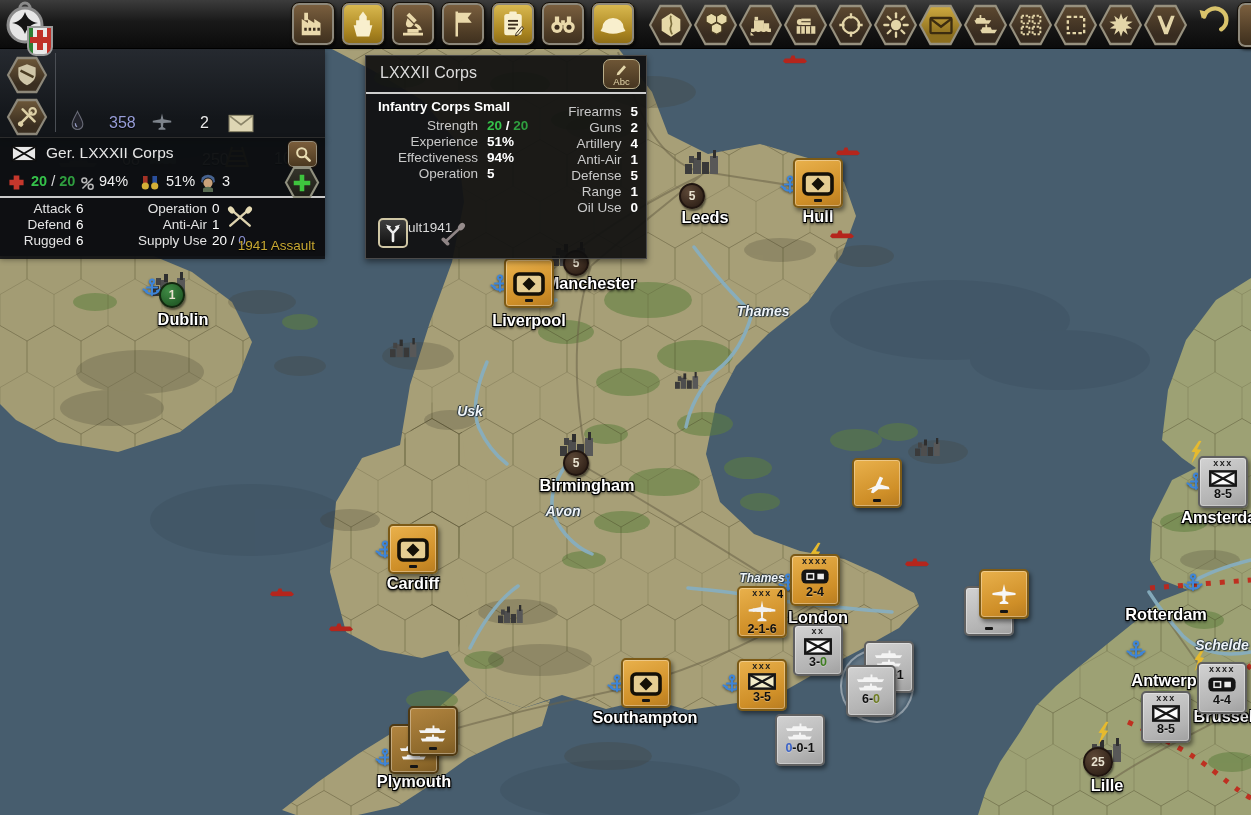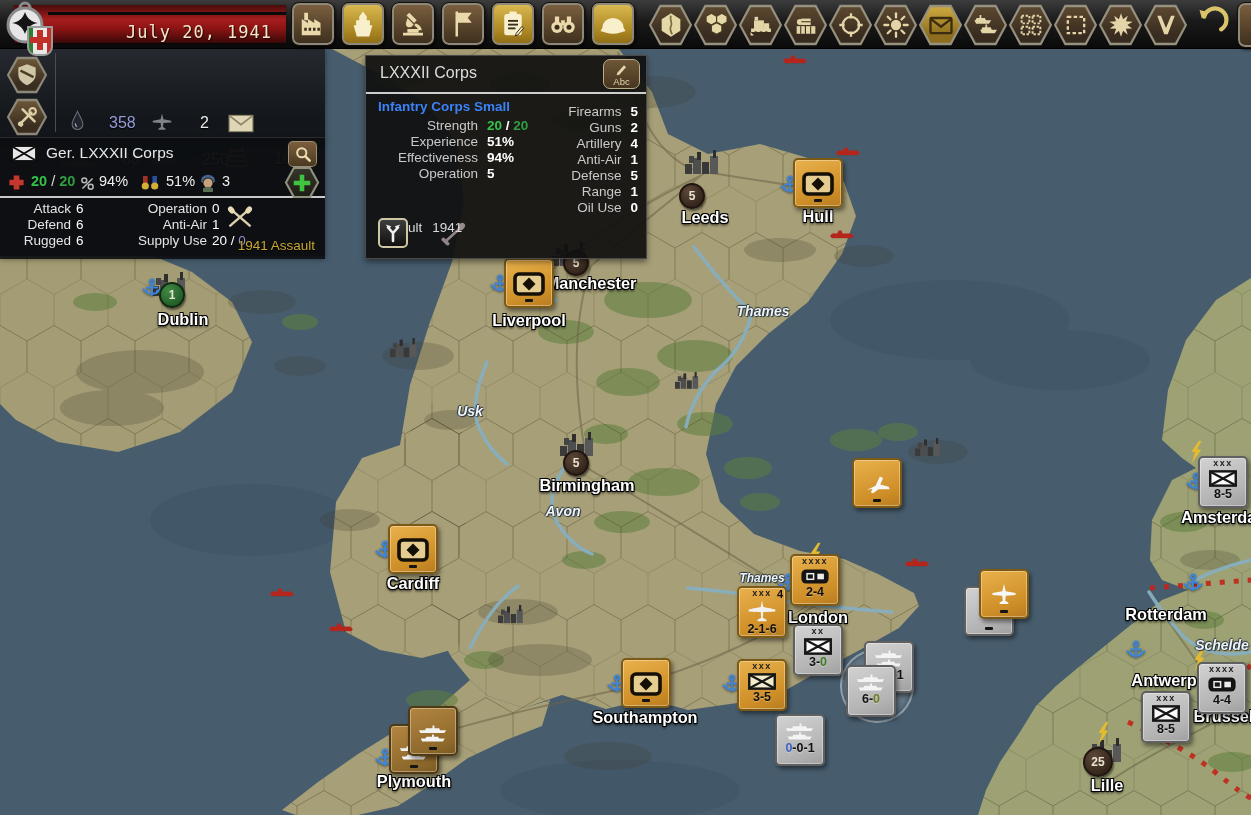--- a/index.html
+++ b/index.html
@@ -86,29 +86,29 @@
   
   #tooltip{left:365px;top:55px;width:280px;height:202px;background:rgba(16,16,16,.93);
           border:1px solid #4a4a4a;z-index:8;}
   .tt-head{position:relative;height:36px;border-bottom:2px solid #cecece;}
   .tt-title{position:absolute;left:14px;top:8px;font-size:16px;color:#dcdcdc;}
   .abcbtn{position:absolute;right:6px;top:3px;width:37px;height:30px;border-radius:7px;cursor:pointer;
           border:1px solid #b8ad8a;background:linear-gradient(#6e5636,#463520);padding:0;}
   .abcbtn svg{position:absolute;left:4px;top:2px;width:28px;height:16px;color:#e4d7ab;}
   .abcbtn span{position:absolute;left:0;right:0;bottom:1px;font-size:9.5px;color:#e4d7ab;text-align:center;}
   .tt-body{position:relative;height:162px;font-size:13.5px;}
-  .tt-type{position:absolute;left:12px;top:5px;font-weight:bold;color:#3b82f6;}
+  .tt-type{position:absolute;left:12px;top:5px;font-weight:bold;color:#ffffff;}
   .tt-left{position:absolute;left:0px;top:24px;}
   .ttrow{display:flex;height:16px;line-height:16px;}
   .ttl{width:112px;text-align:right;color:#c9c9c9;}
   .ttv{margin-left:9px;font-weight:bold;color:#fff;}
   .tt-right{position:absolute;right:8px;top:10px;}
   .tt-right .ttl{width:84px;}
   .tt-assault{position:absolute;left:12px;top:126px;color:#dadada;}
-  .tt-assault .yr{margin-left:10px;}
+  .tt-assault .yr{}
   .ybtn{position:absolute;left:12px;bottom:8px;width:30px;height:30px;border-radius:5px;cursor:pointer;
           border:2px solid #cfc6a4;background:linear-gradient(#3e3e3e,#101010);padding:0;}
   .ybtn svg{width:24px;height:24px;}
   .ttshovel{position:absolute;left:72px;bottom:10px;width:32px;height:26px;opacity:.6;}
 
   
   #markers > div{position:absolute;}
   .city{transform:translate(-50%,-50%) scaleX(.96);font-weight:bold;font-size:17px;color:#fff;white-space:nowrap;
         text-shadow:-1px -1px 0 #000,1px -1px 0 #000,-1px 1px 0 #000,1px 1px 0 #000,0 2px 3px #000;}
   .river{transform:translate(-50%,-50%);font-style:italic;font-weight:bold;font-size:14px;color:#eef4f8;white-space:nowrap;
@@ -540,23 +540,20 @@
         <div class="pip"></div>
       </div>
       <div class="badge" style="left: 692px; top: 196px;">5</div>
       <div class="badge" style="left: 576px; top: 263px;">5</div>
       <div class="badge" style="left: 576px; top: 463px;">5</div>
       <div class="badge green" style="left: 172px; top: 295px;">1</div>
       <div class="badge big" style="left: 1098px; top: 762px;">25</div>
     </div>
 
   <header id="topbar">
-    <div id="datebanner">
-      <span>July 20, 1941</span>
-    </div>
     <div id="roundel">
       <svg viewBox="0 0 46 48">
         <circle cx="23" cy="10" r="5" fill="none" stroke="#8a8a8a" stroke-width="3"></circle>
         <circle cx="23" cy="27" r="17" fill="#e6e6e6" stroke="#8a8a8a" stroke-width="3"></circle>
         <path d="M23,14 C20.5,21 17,23.5 10,25 C17,26.5 20.5,29 23,36 C25.5,29 29,26.5 36,25 C29,23.5 25.5,21 23,14 Z" fill="#141414"></path>
       </svg>
     </div>
     <div id="flagbadge"></div>
     <div id="sqbtns">
         <button class="sqbtn">

